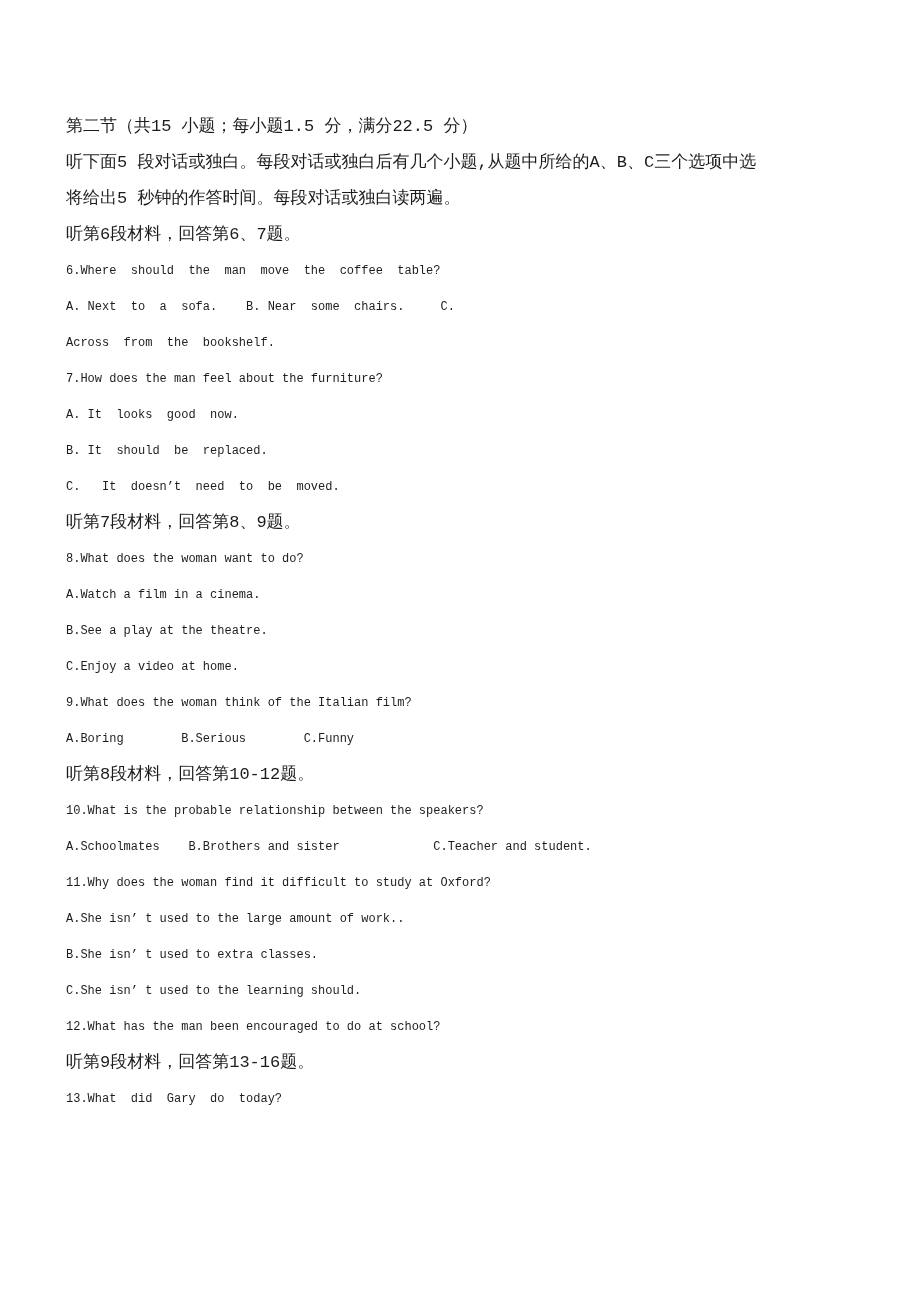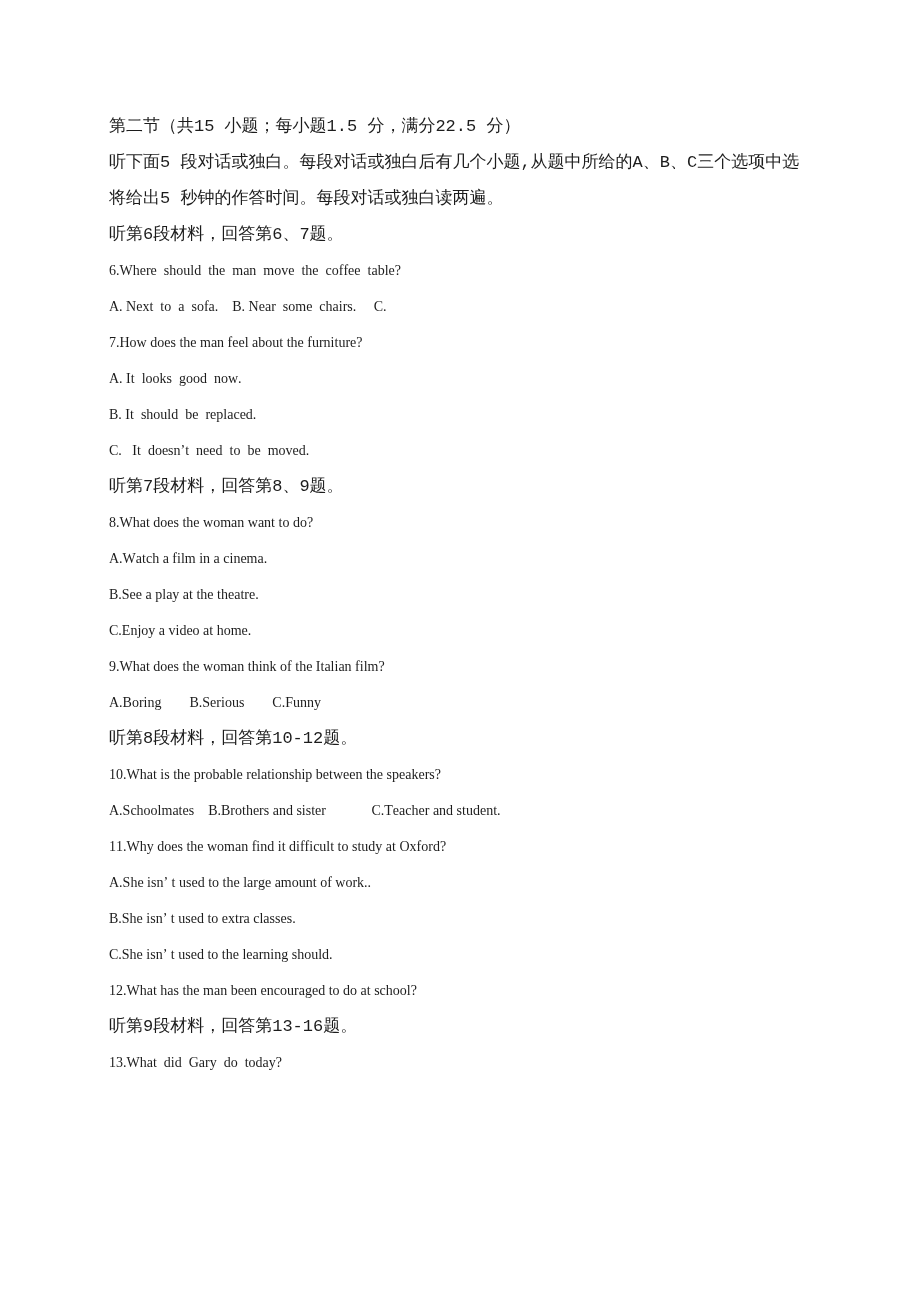--- a/index.html
+++ b/index.html
@@ -11,53 +11,54 @@
   body {
     width: 920px;
     height: 1302px;
     overflow: hidden;
     color: #1c1c1c;
   }
   .page {
     box-sizing: border-box;
     width: 920px;
     height: 1302px;
-    padding: 109px 90px 0 109px;
+    padding: 109px 90px 0 66px;
     background: #ffffff;
   }
   .line {
     margin: 0;
     padding: 0;
     white-space: pre;
     line-height: 36px;
     height: 36px;
     font-kerning: none;
   }
   
   .en {
-    font-family: Liberation Serif, serif;
-    font-size: 14px;
+    font-family: Liberation Mono, monospace;
+    font-size: 12px;
     letter-spacing: 0px;
   }
   
   .cn {
     font-family: "Liberation Mono", "DejaVu Sans", sans-serif;
     font-size: 17px;
   }
 </style>
 </head>
 <body>
 
 <div class="page">
   <p class="line cn">第二节（共15 小题；每小题1.5 分，满分22.5 分）</p>
   <p class="line cn">听下面5 段对话或独白。每段对话或独白后有几个小题,从题中所给的A、B、C三个选项中选</p>
   <p class="line cn">将给出5 秒钟的作答时间。每段对话或独白读两遍。</p>
   <p class="line cn">听第6段材料，回答第6、7题。</p>
   <p class="line en">6.Where  should  the  man  move  the  coffee  table?</p>
   <p class="line en">A. Next  to  a  sofa.    B. Near  some  chairs.     C.</p>
+  <p class="line en">Across  from  the  bookshelf.</p>
   <p class="line en">7.How does the man feel about the furniture?</p>
   <p class="line en">A. It  looks  good  now.</p>
   <p class="line en">B. It  should  be  replaced.</p>
   <p class="line en">C.   It  doesn’t  need  to  be  moved.</p>
   <p class="line cn">听第7段材料，回答第8、9题。</p>
   <p class="line en">8.What does the woman want to do?</p>
   <p class="line en">A.Watch a film in a cinema.</p>
   <p class="line en">B.See a play at the theatre.</p>
   <p class="line en">C.Enjoy a video at home.</p>
   <p class="line en">9.What does the woman think of the Italian film?</p>

